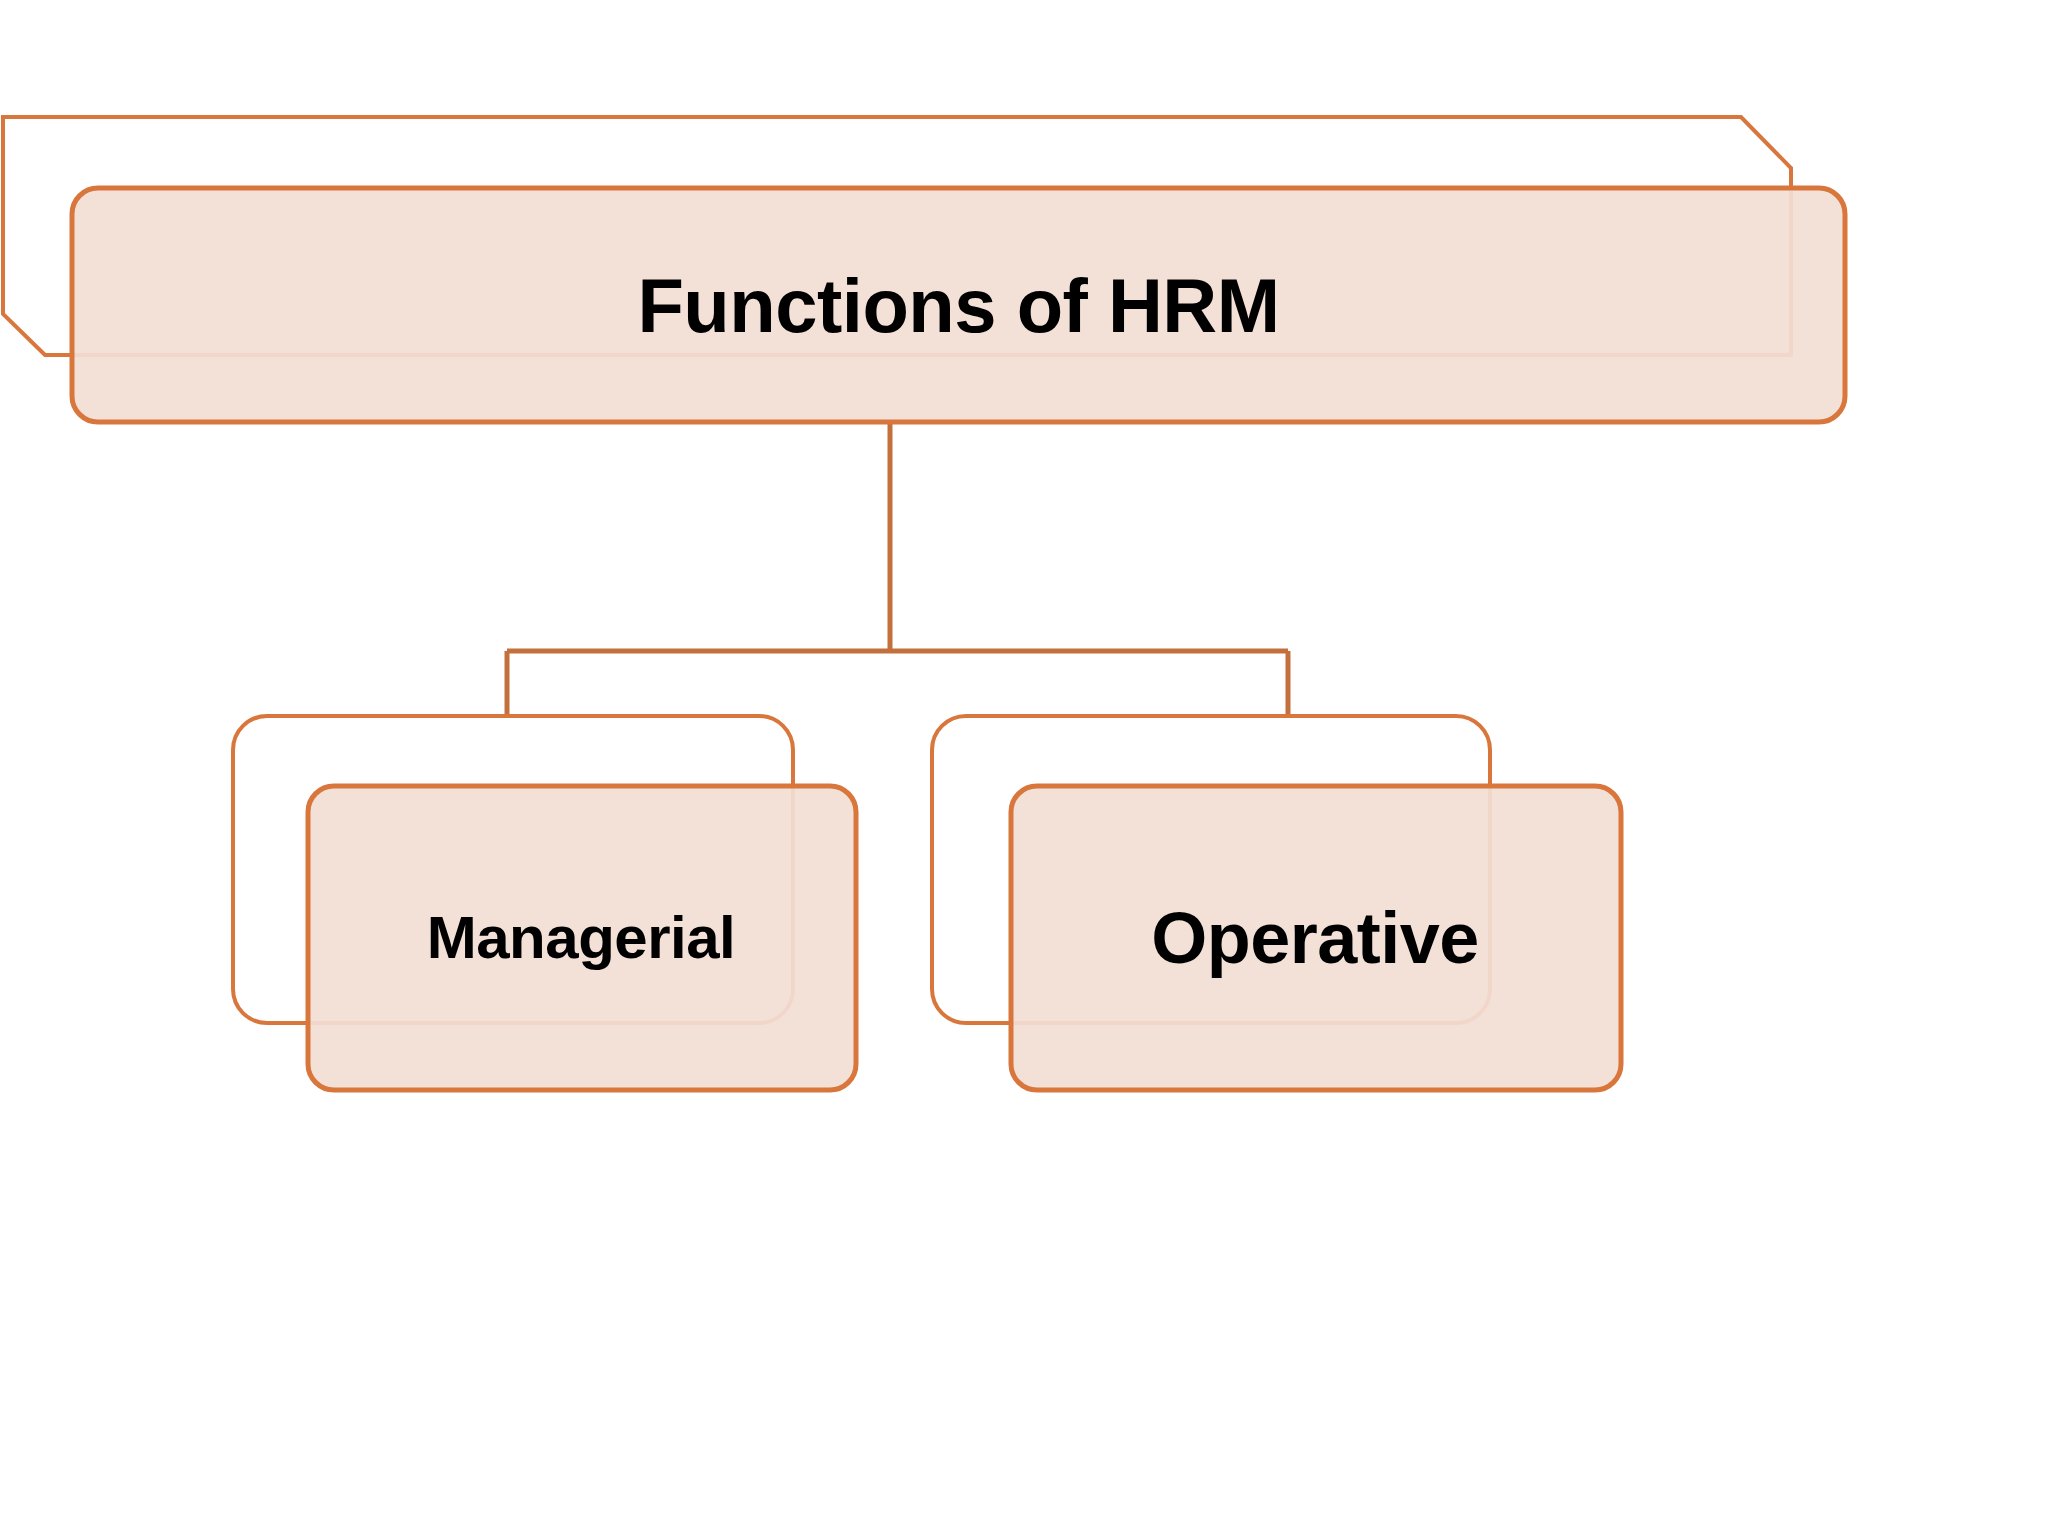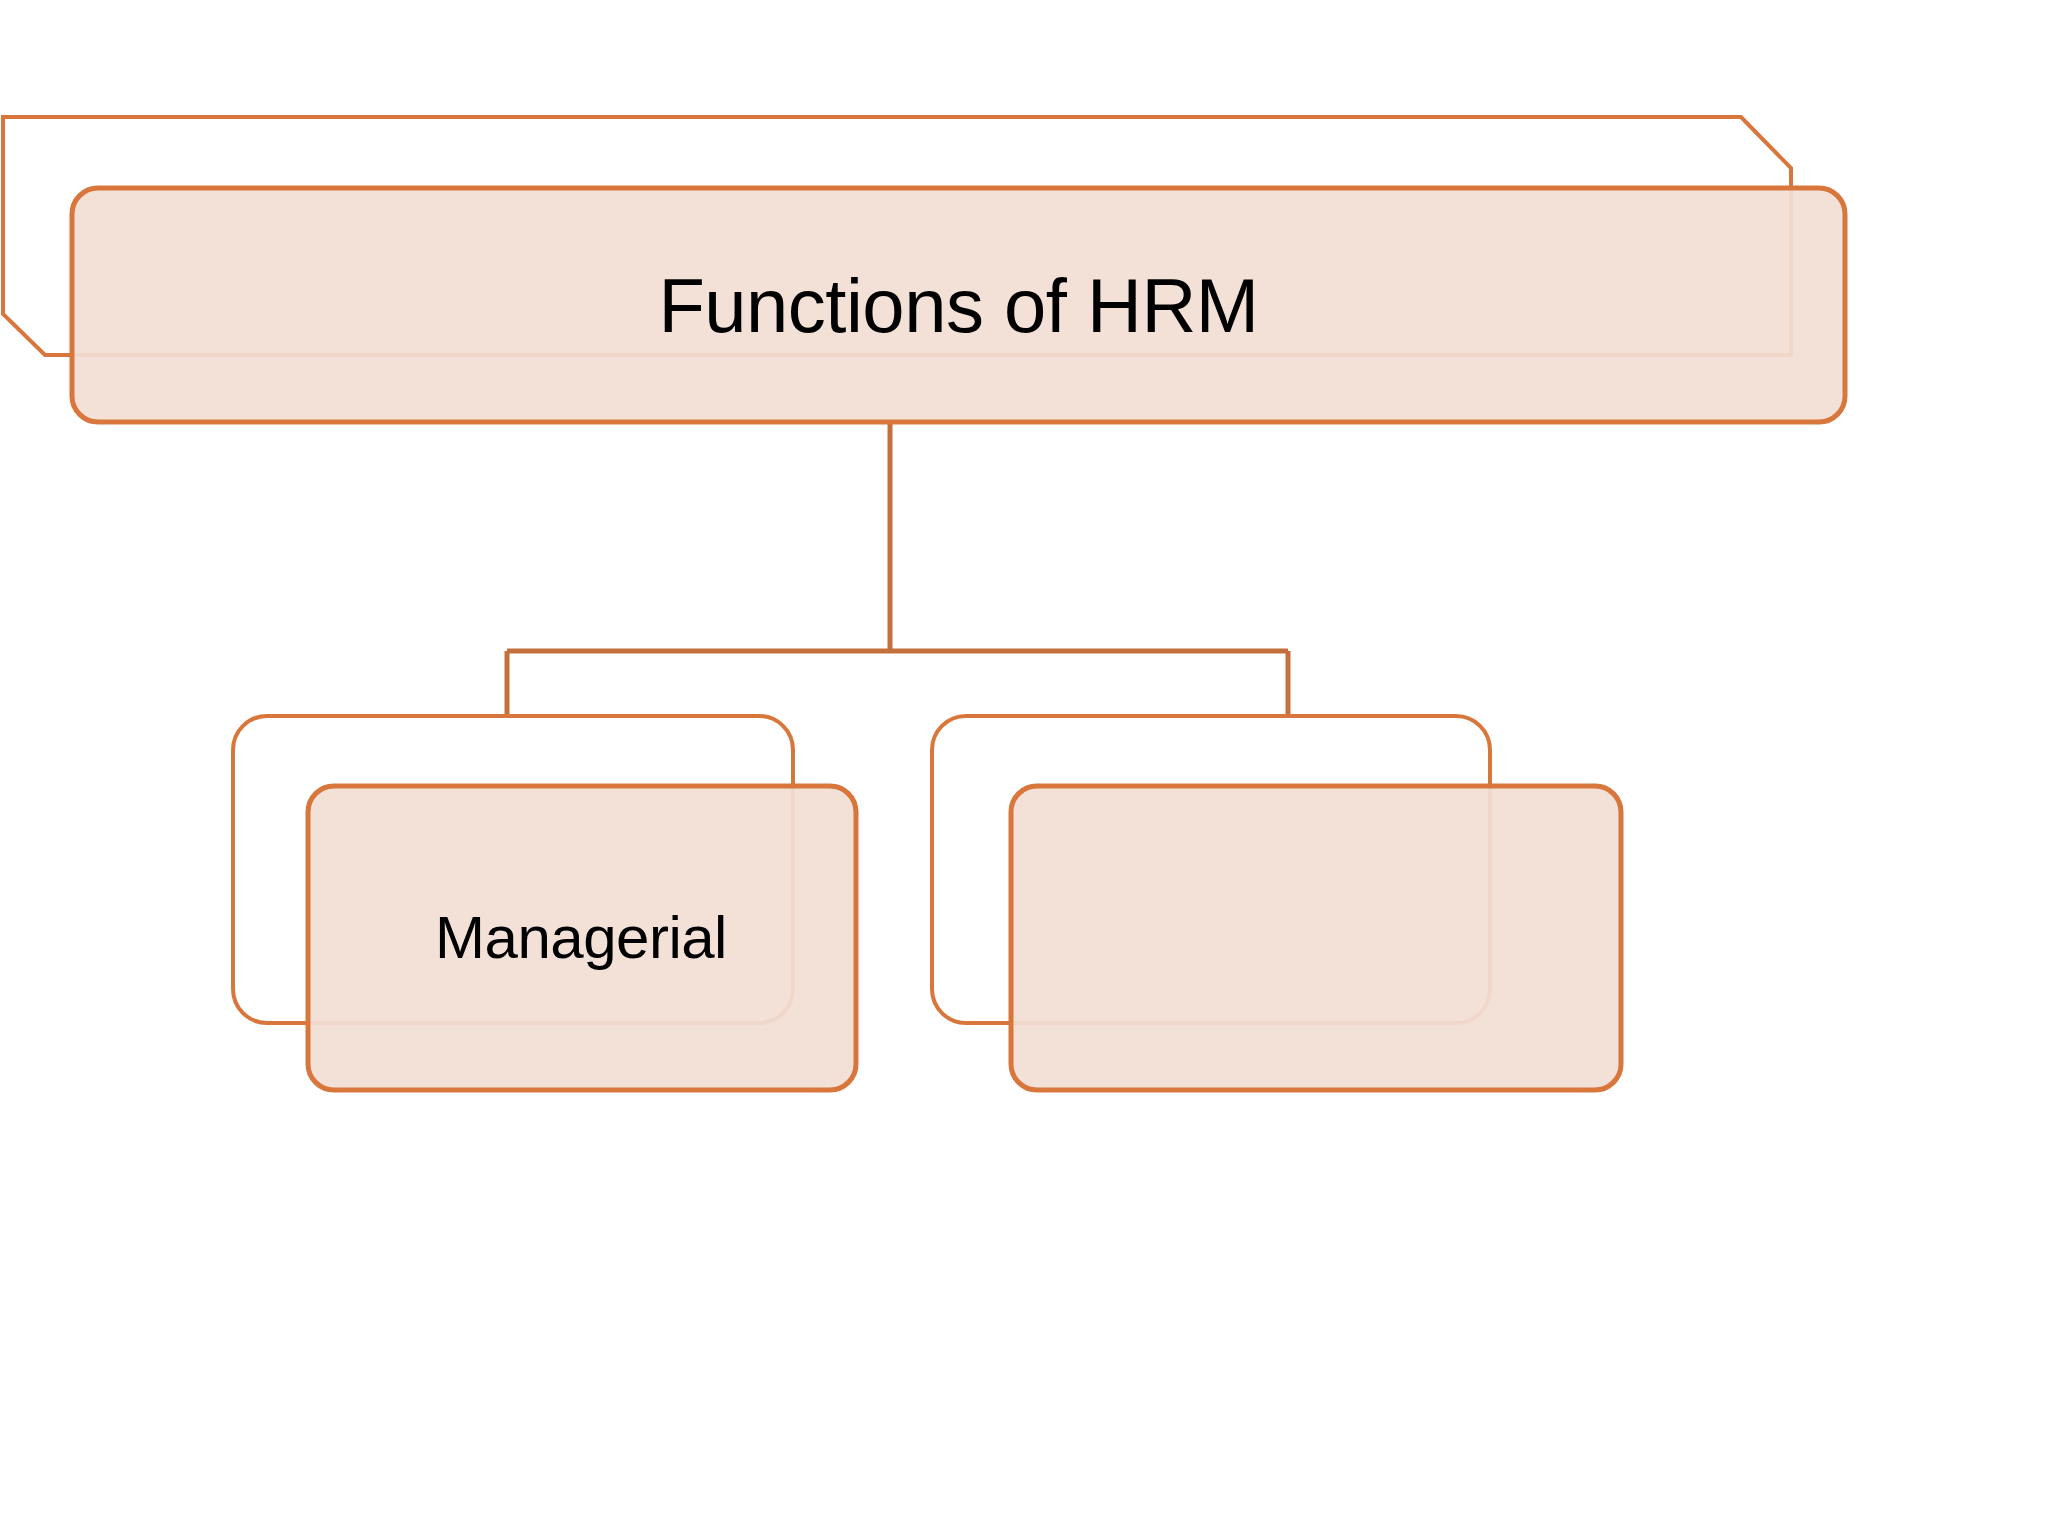--- a/index.html
+++ b/index.html
@@ -26,21 +26,21 @@
     height: 1536px;
   }
   .node-label {
     position: absolute;
     display: flex;
     align-items: center;
     justify-content: center;
     color: #000000;
     white-space: nowrap;
     pointer-events: none;
-    font-weight: 400;
+    font-weight: 700;
   }
   #root-label {
     left: 72px;
     top: 188px;
     width: 1773px;
     height: 234px;
     font-size: 76px;
     letter-spacing: -0.5px;
   }
   #child-label-0 {
@@ -89,14 +89,15 @@
     <rect id="child-node-0" x="308" y="786" width="548" height="304" rx="26" ry="26" fill="#F2DFD5" fill-opacity="0.93" stroke="#D9763C" stroke-width="5"></rect>
 
     <rect id="child-node-1" x="1011" y="786" width="610" height="304" rx="26" ry="26" fill="#F2DFD5" fill-opacity="0.93" stroke="#D9763C" stroke-width="5"></rect>
 
   </svg>
 
   <div class="node-label" id="root-label" style="color: rgb(0, 0, 0);">Functions of HRM</div>
 
   <div class="node-label" id="child-label-0" style="color: rgb(0, 0, 0);">Managerial</div>
 
+  <div class="node-label" id="child-label-1" style="color: rgb(0, 0, 0);">Operative</div>
 
 </div>
 
 </body></html>

